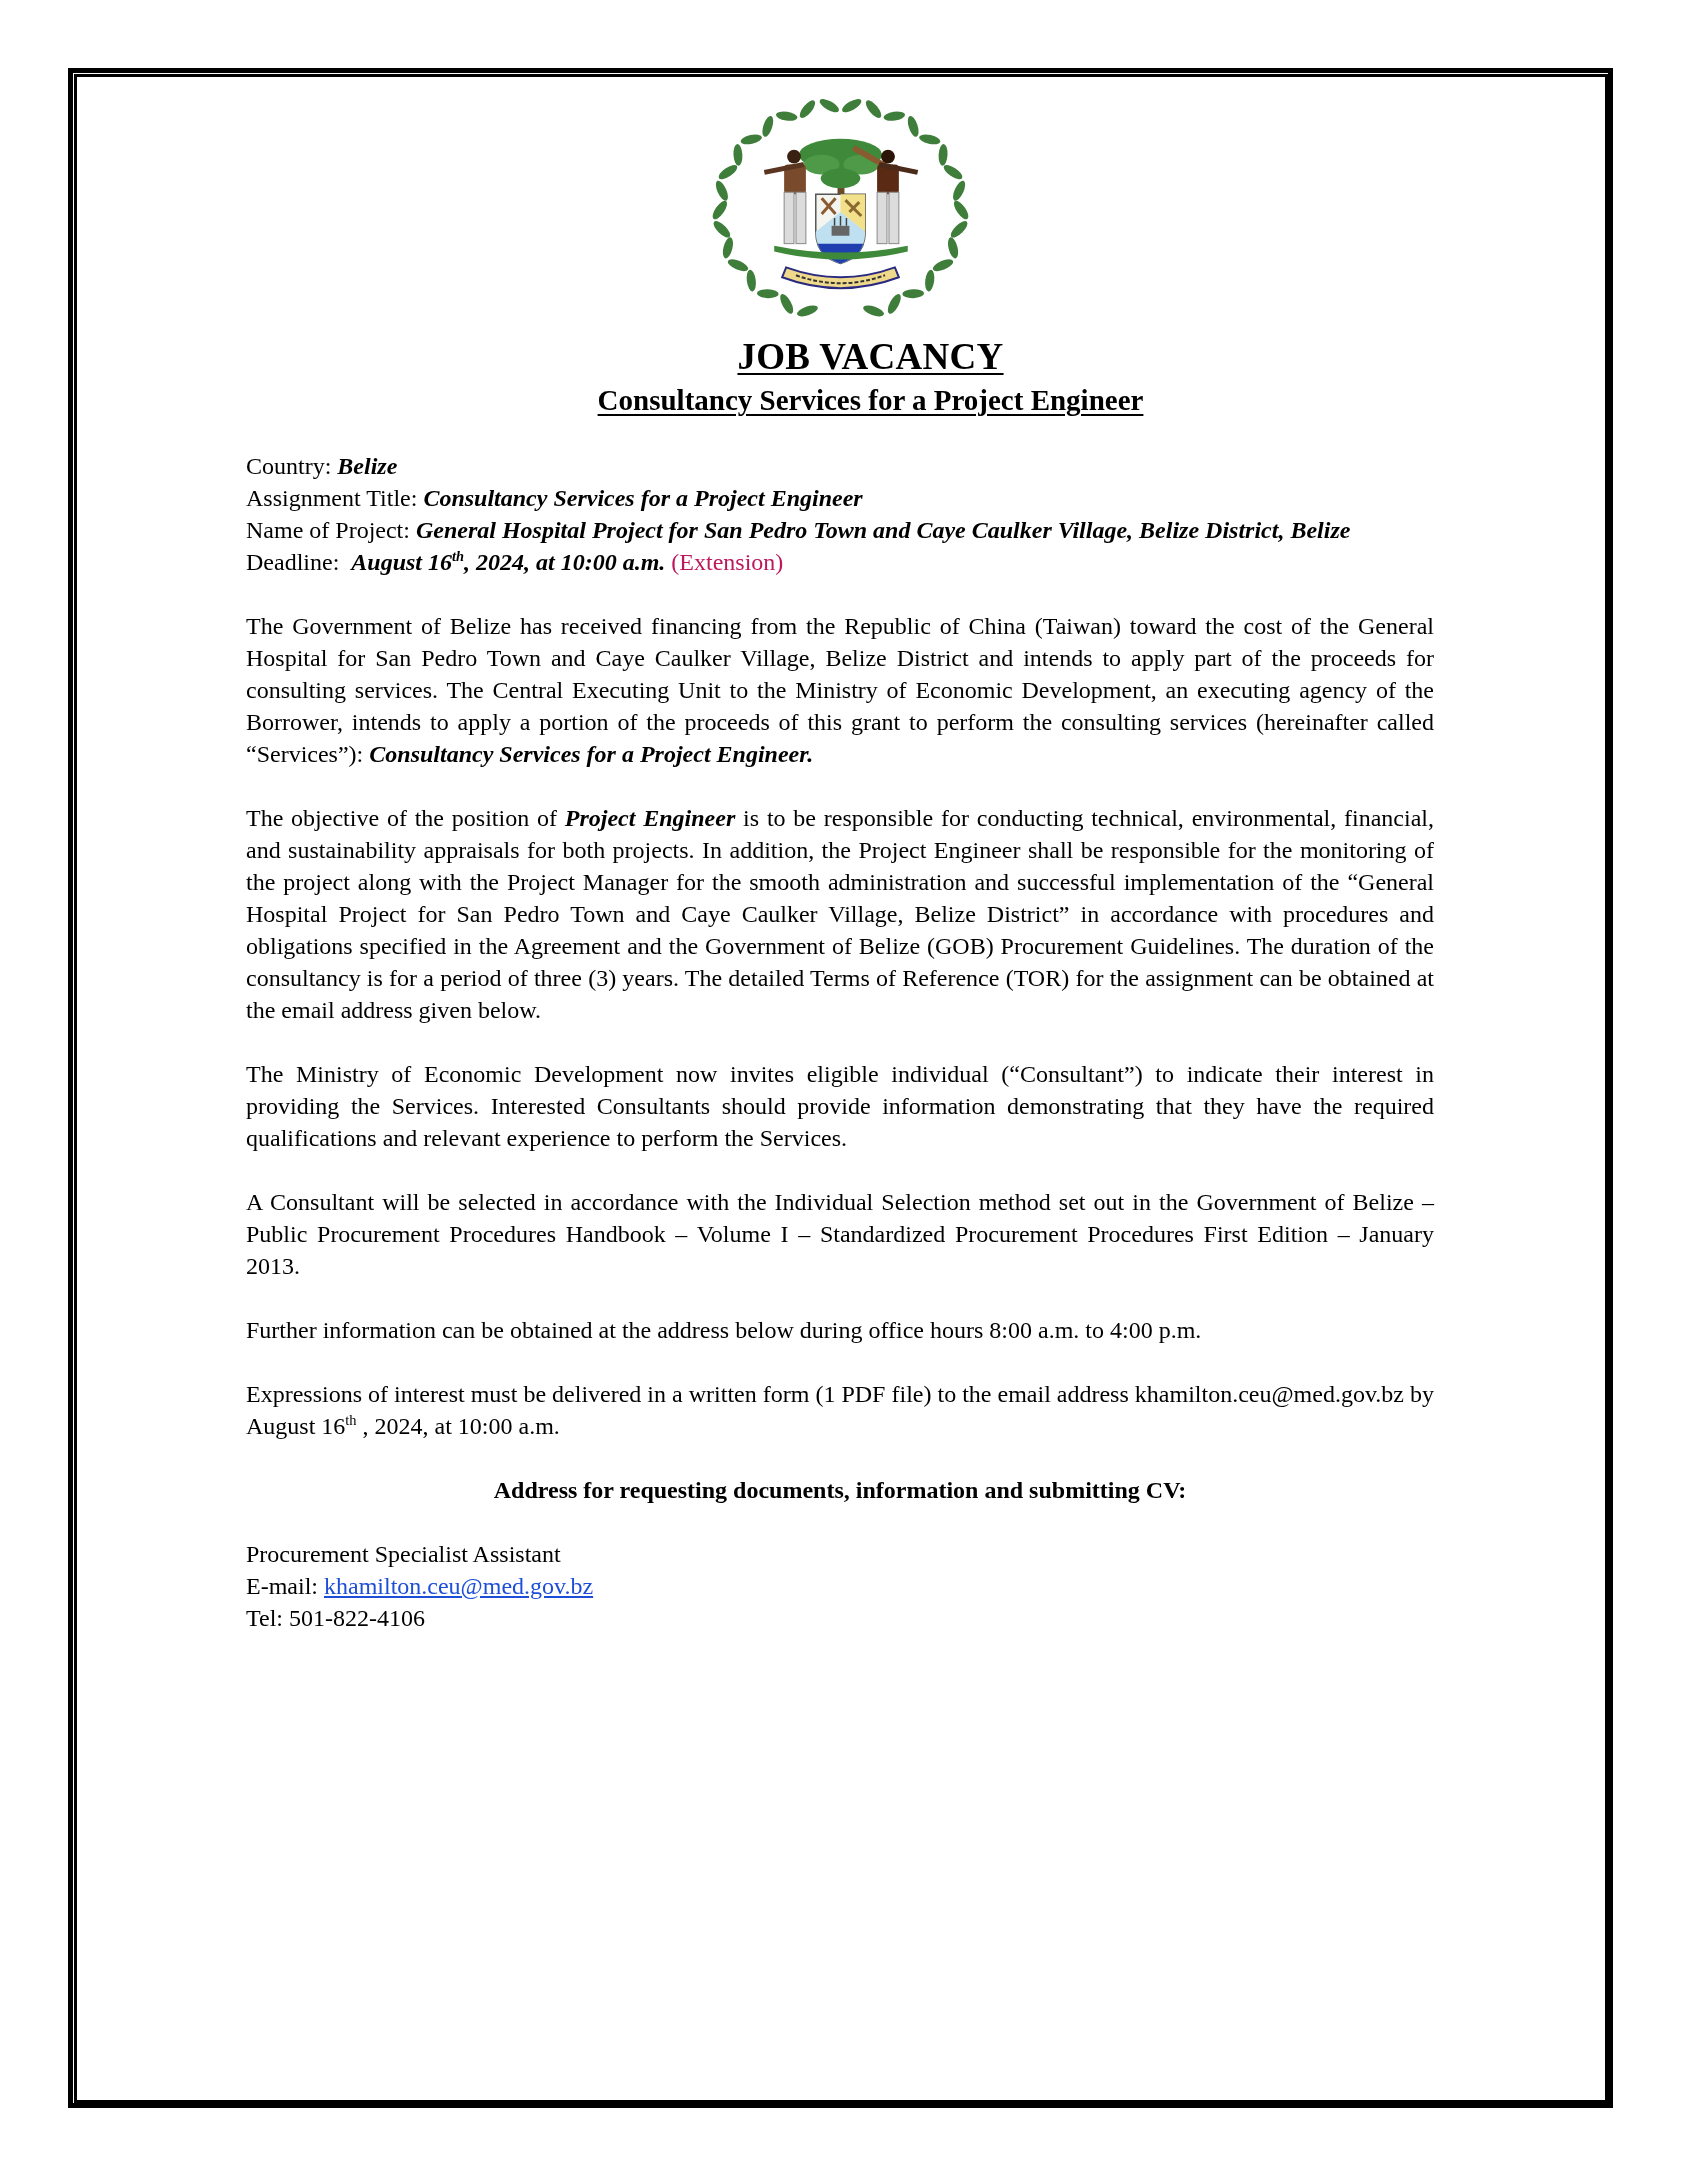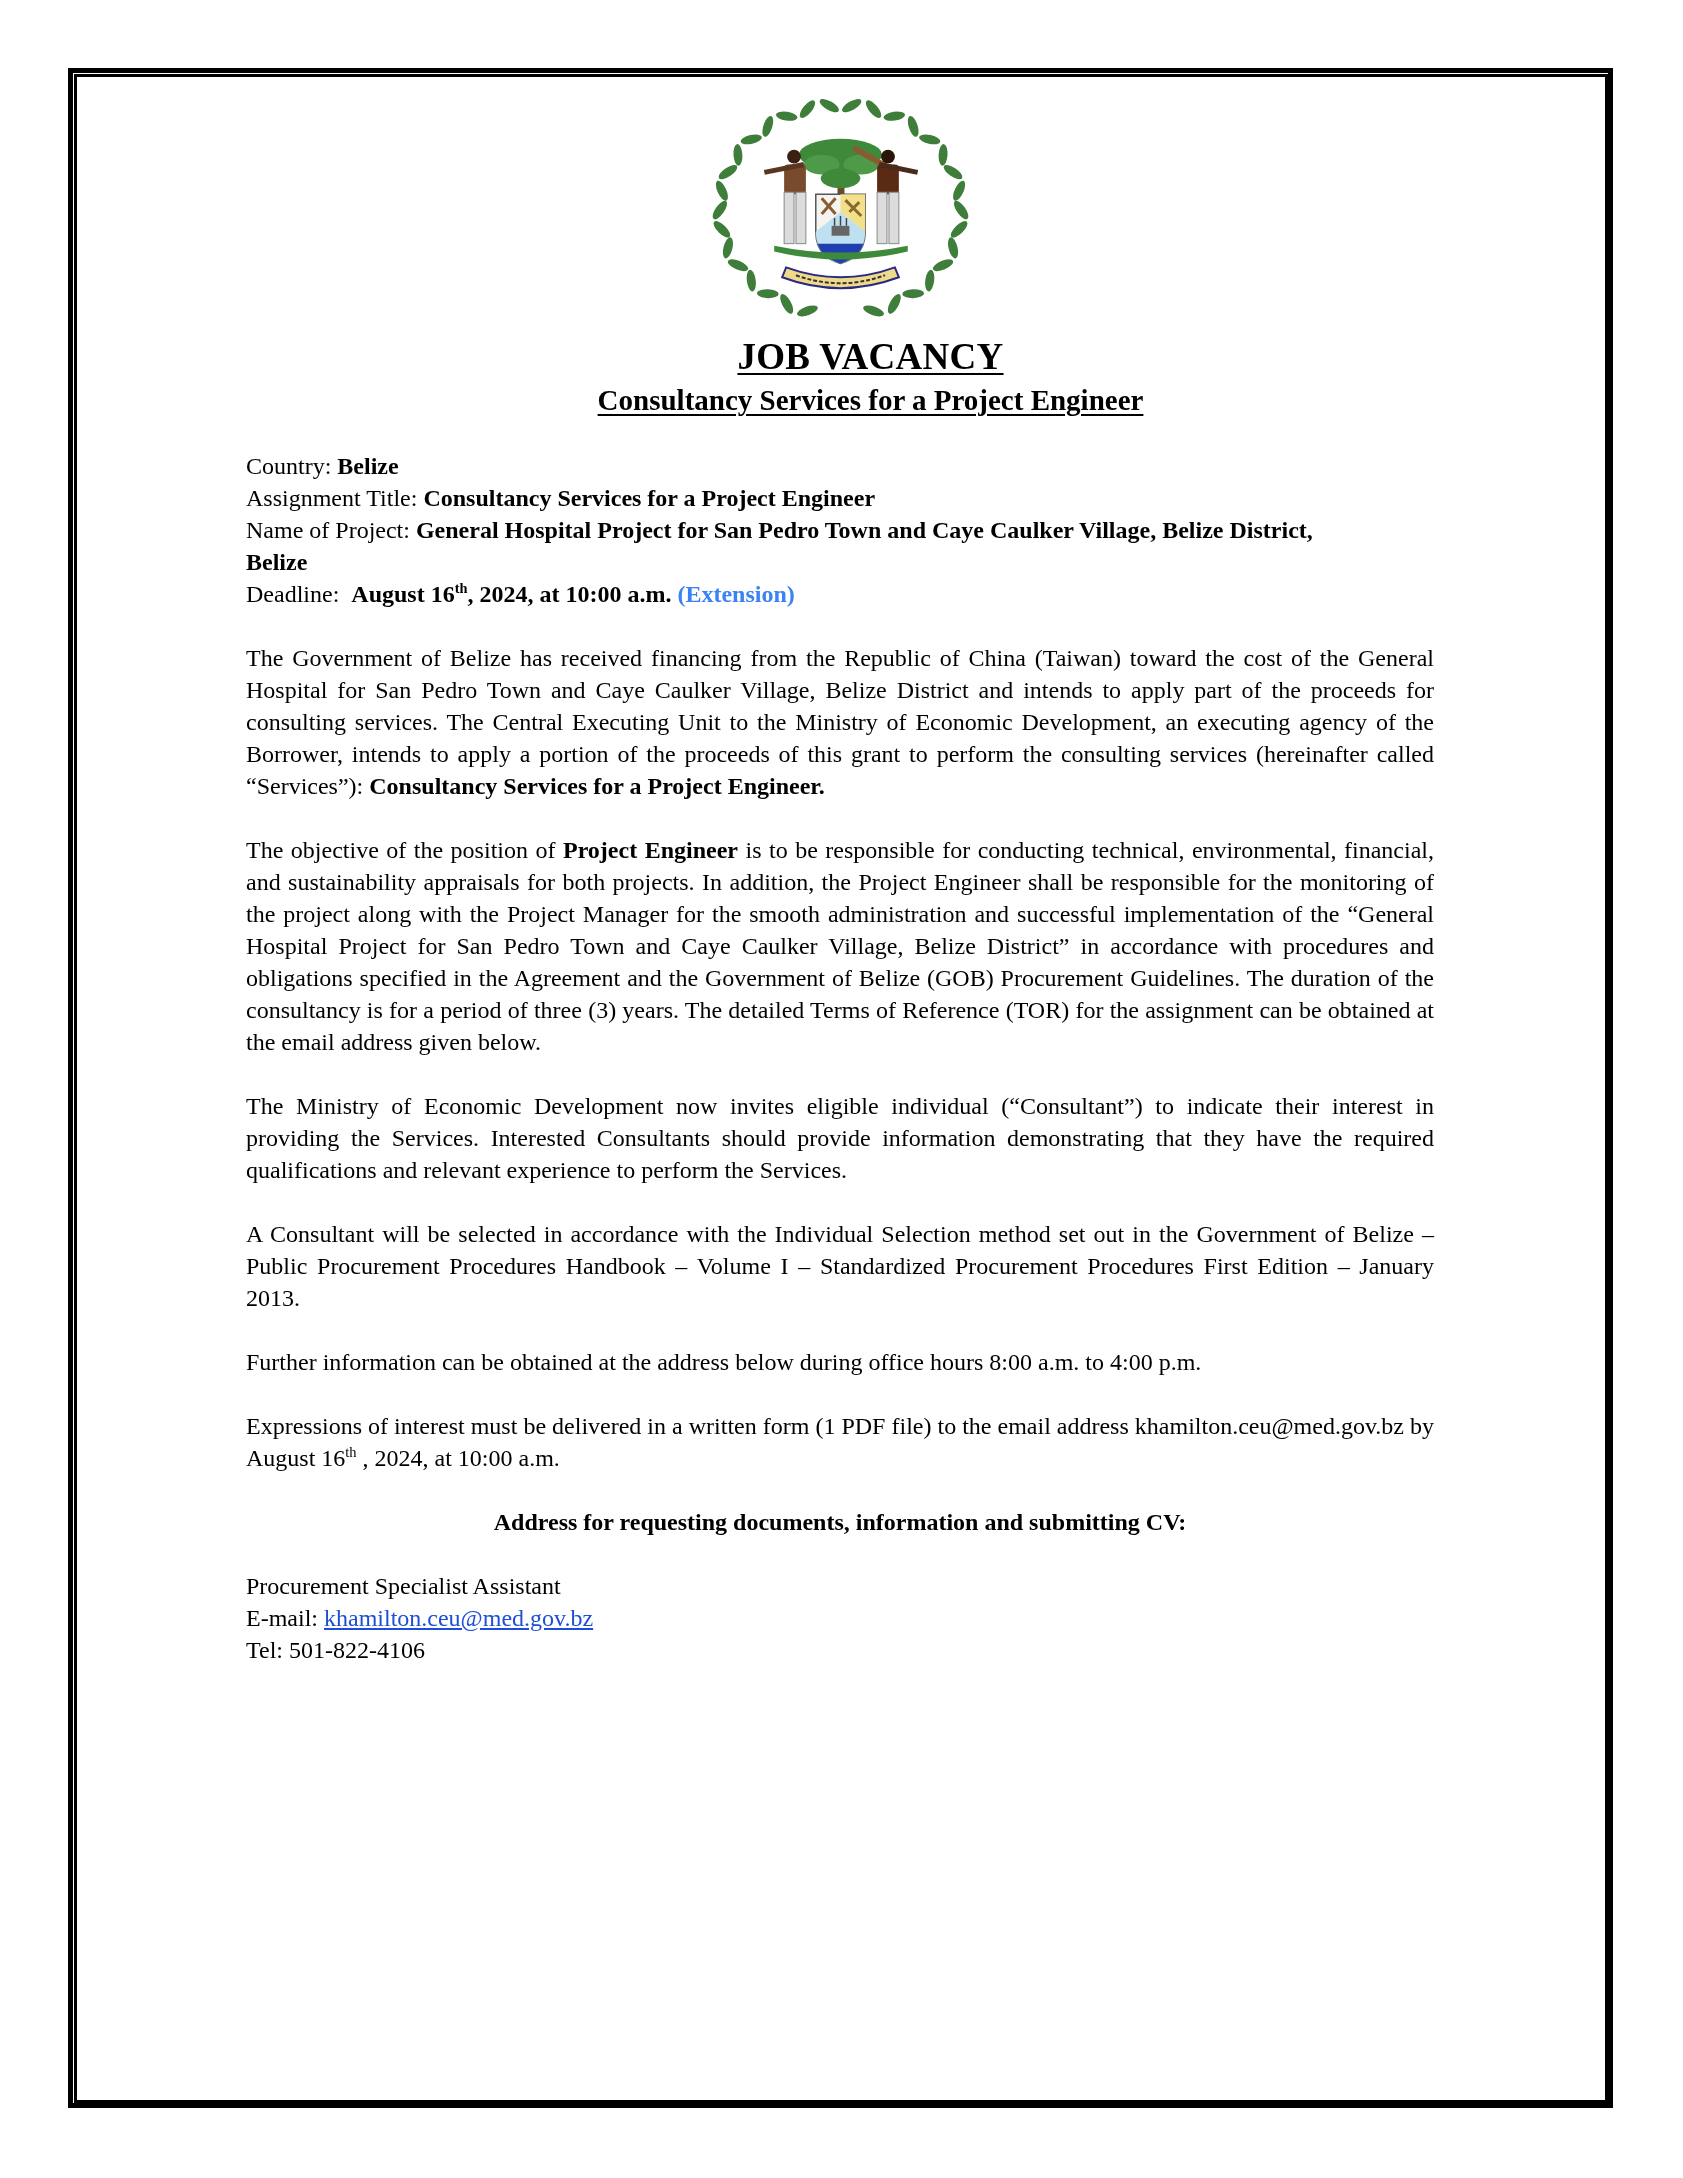--- a/index.html
+++ b/index.html
@@ -68,22 +68,22 @@
       left: 246px;
       top: 450px;
       width: 1188px;
       font-size: 24px;
       line-height: 32px;
     }
     .meta-line {
       white-space: nowrap;
     }
     .meta-line.wrap { white-space: normal; }
-    .b { font-weight: bold; }
-    .red { color: #3b82f6; font-weight: bold; }
+    .b { font-weight: bold; font-style: italic; }
+    .red { color: #be185d; font-weight: normal; }
     p {
       margin: 0 0 32px 0;
       text-align: justify;
     }
     .meta-block { margin-bottom: 32px; }
     sup { font-size: 0.6em; line-height: 0; vertical-align: super; }
     .heading {
       font-weight: bold;
       margin: 0 0 32px 0;
       text-align: center;

